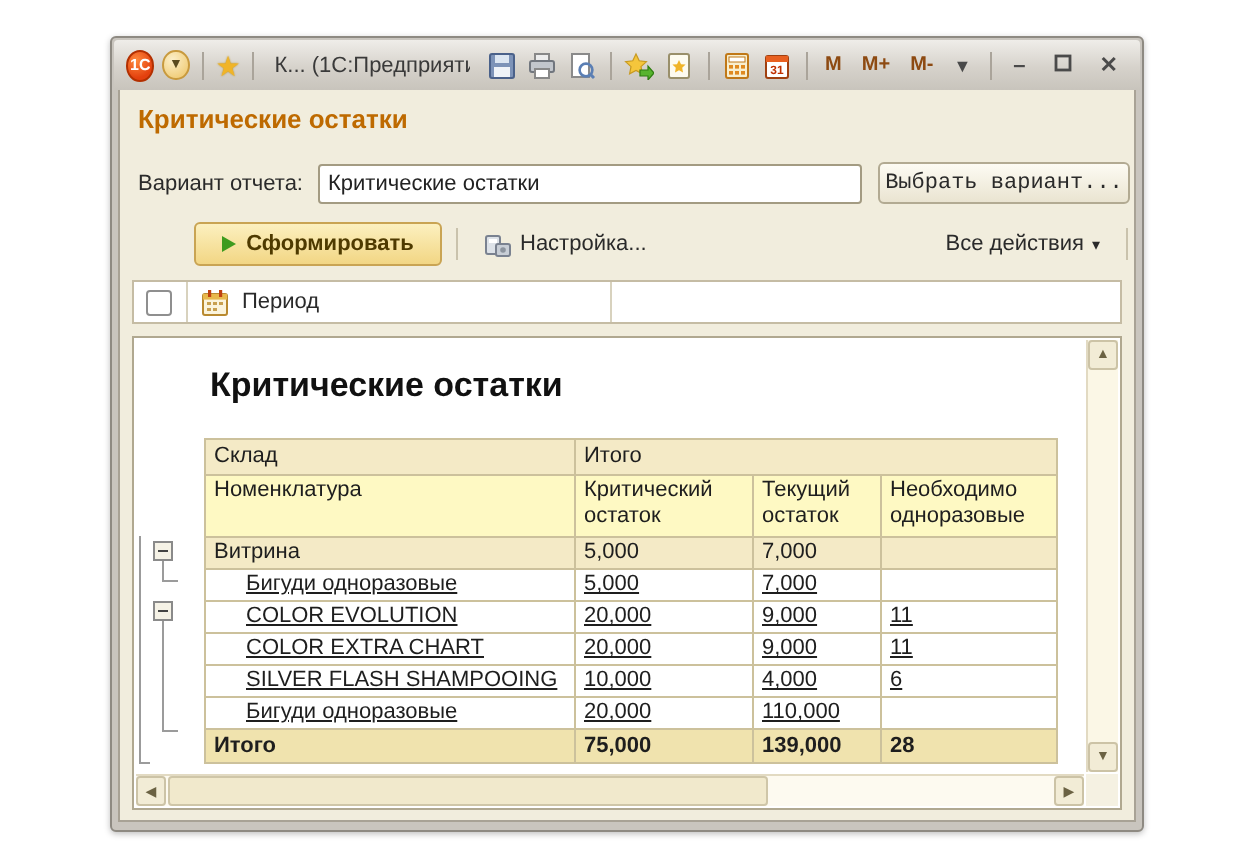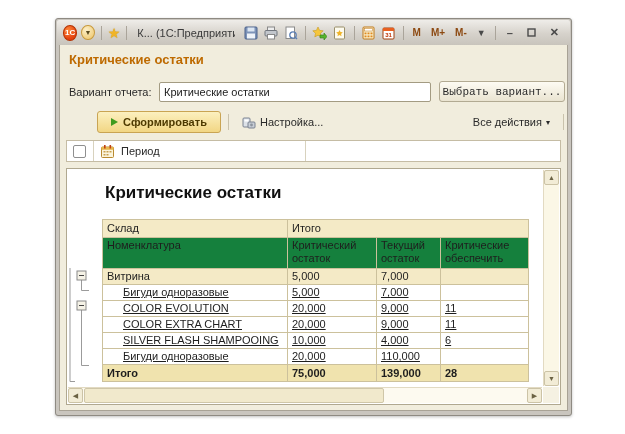--- a/index.html
+++ b/index.html
@@ -66,21 +66,21 @@
 
   
   .panel { position:absolute; left:6px; right:6px; top:123px; bottom:5px; background:#FFFFFF;
            border:1px solid #B0A890; }
   .report-title { position:absolute; left:38px; top:14px; font-size:17px; font-weight:bold; color:#111; }
 
   table.grid { position:absolute; left:35px; top:50px; border-collapse:collapse; table-layout:fixed;
                font-size:11px; color:#1E1E1E; }
   table.grid td { border:1px solid #CCC19C; padding:1px 4px; overflow:hidden; white-space:nowrap; line-height:13px; }
   tr.hdr td { background:#F4EAC6; height:18px; }
-  tr.hdr2 td { background:#15803d; vertical-align:top; white-space:normal; height:31px; }
+  tr.hdr2 td { background:#fef9c3; vertical-align:top; white-space:normal; height:31px; }
   tr.r-group td { background:#F4EAC6; height:15px; }
   tr.r-leaf td { background:#FFFFFF; height:15px;text-decoration:underline; }
   tr.r-total td { background:#F0E3AE; font-weight:bold; height:17px; }
   td.c-num { }
   tr.r-leaf td.c-label { padding-left:20px; }
 
   .tree { position:absolute; left:0; top:0; }
 
   
   .vscroll { position:absolute; top:1px; right:1px; bottom:18px; width:16px; background:#FBF7E6; border-left:1px solid #E2DAC2; }
@@ -258,21 +258,21 @@
             </colgroup>
           <tbody>
               <tr class="hdr">
             <td>Склад</td>
             <td colspan="3">Итого</td>
           </tr>
           <tr class="hdr2">
             <td>Номенклатура</td>
             <td>Критический остаток</td>
             <td>Текущий остаток</td>
-            <td>Критические обеспечить</td>
+            <td>Необходимо одноразовые</td>
           </tr>
           <tr class="r-group">
             <td class="c-label">Витрина</td>
             <td class="c-num">5,000</td>
             <td class="c-num">7,000</td>
             <td class="c-num"></td>
           </tr>
           <tr class="r-leaf">
             <td class="c-label">Бигуди одноразовые</td>
             <td class="c-num">5,000</td>

